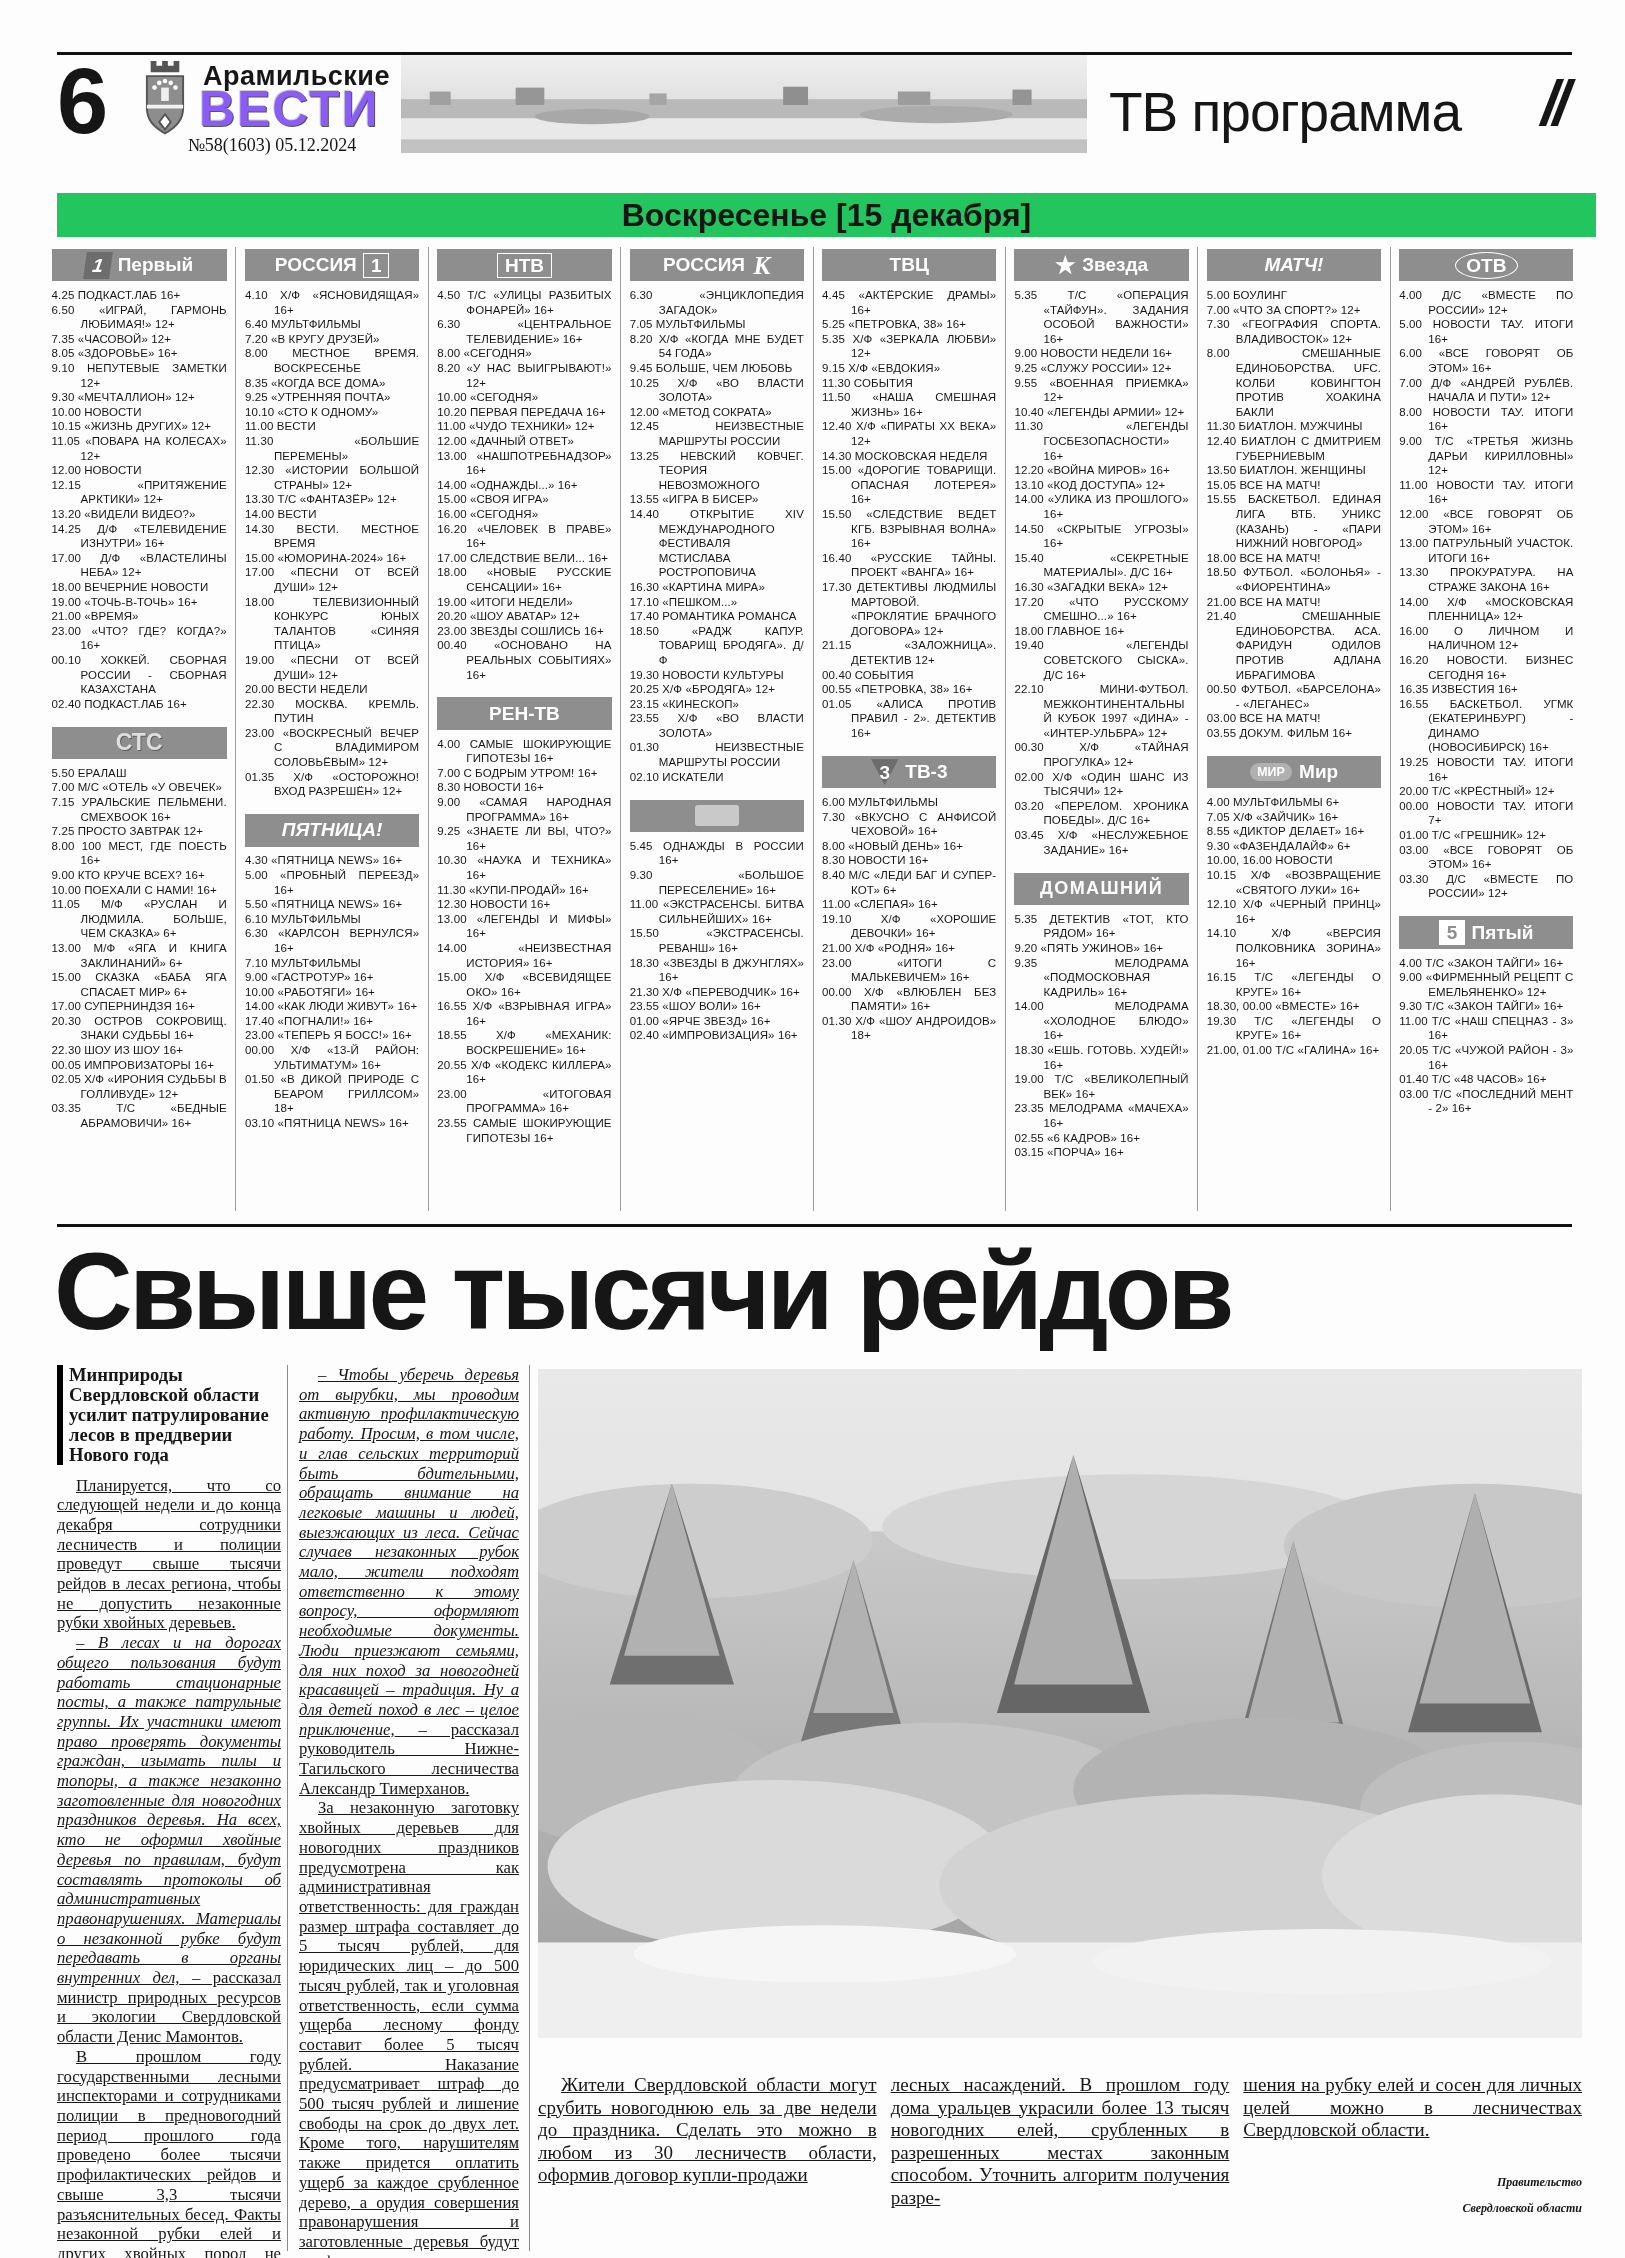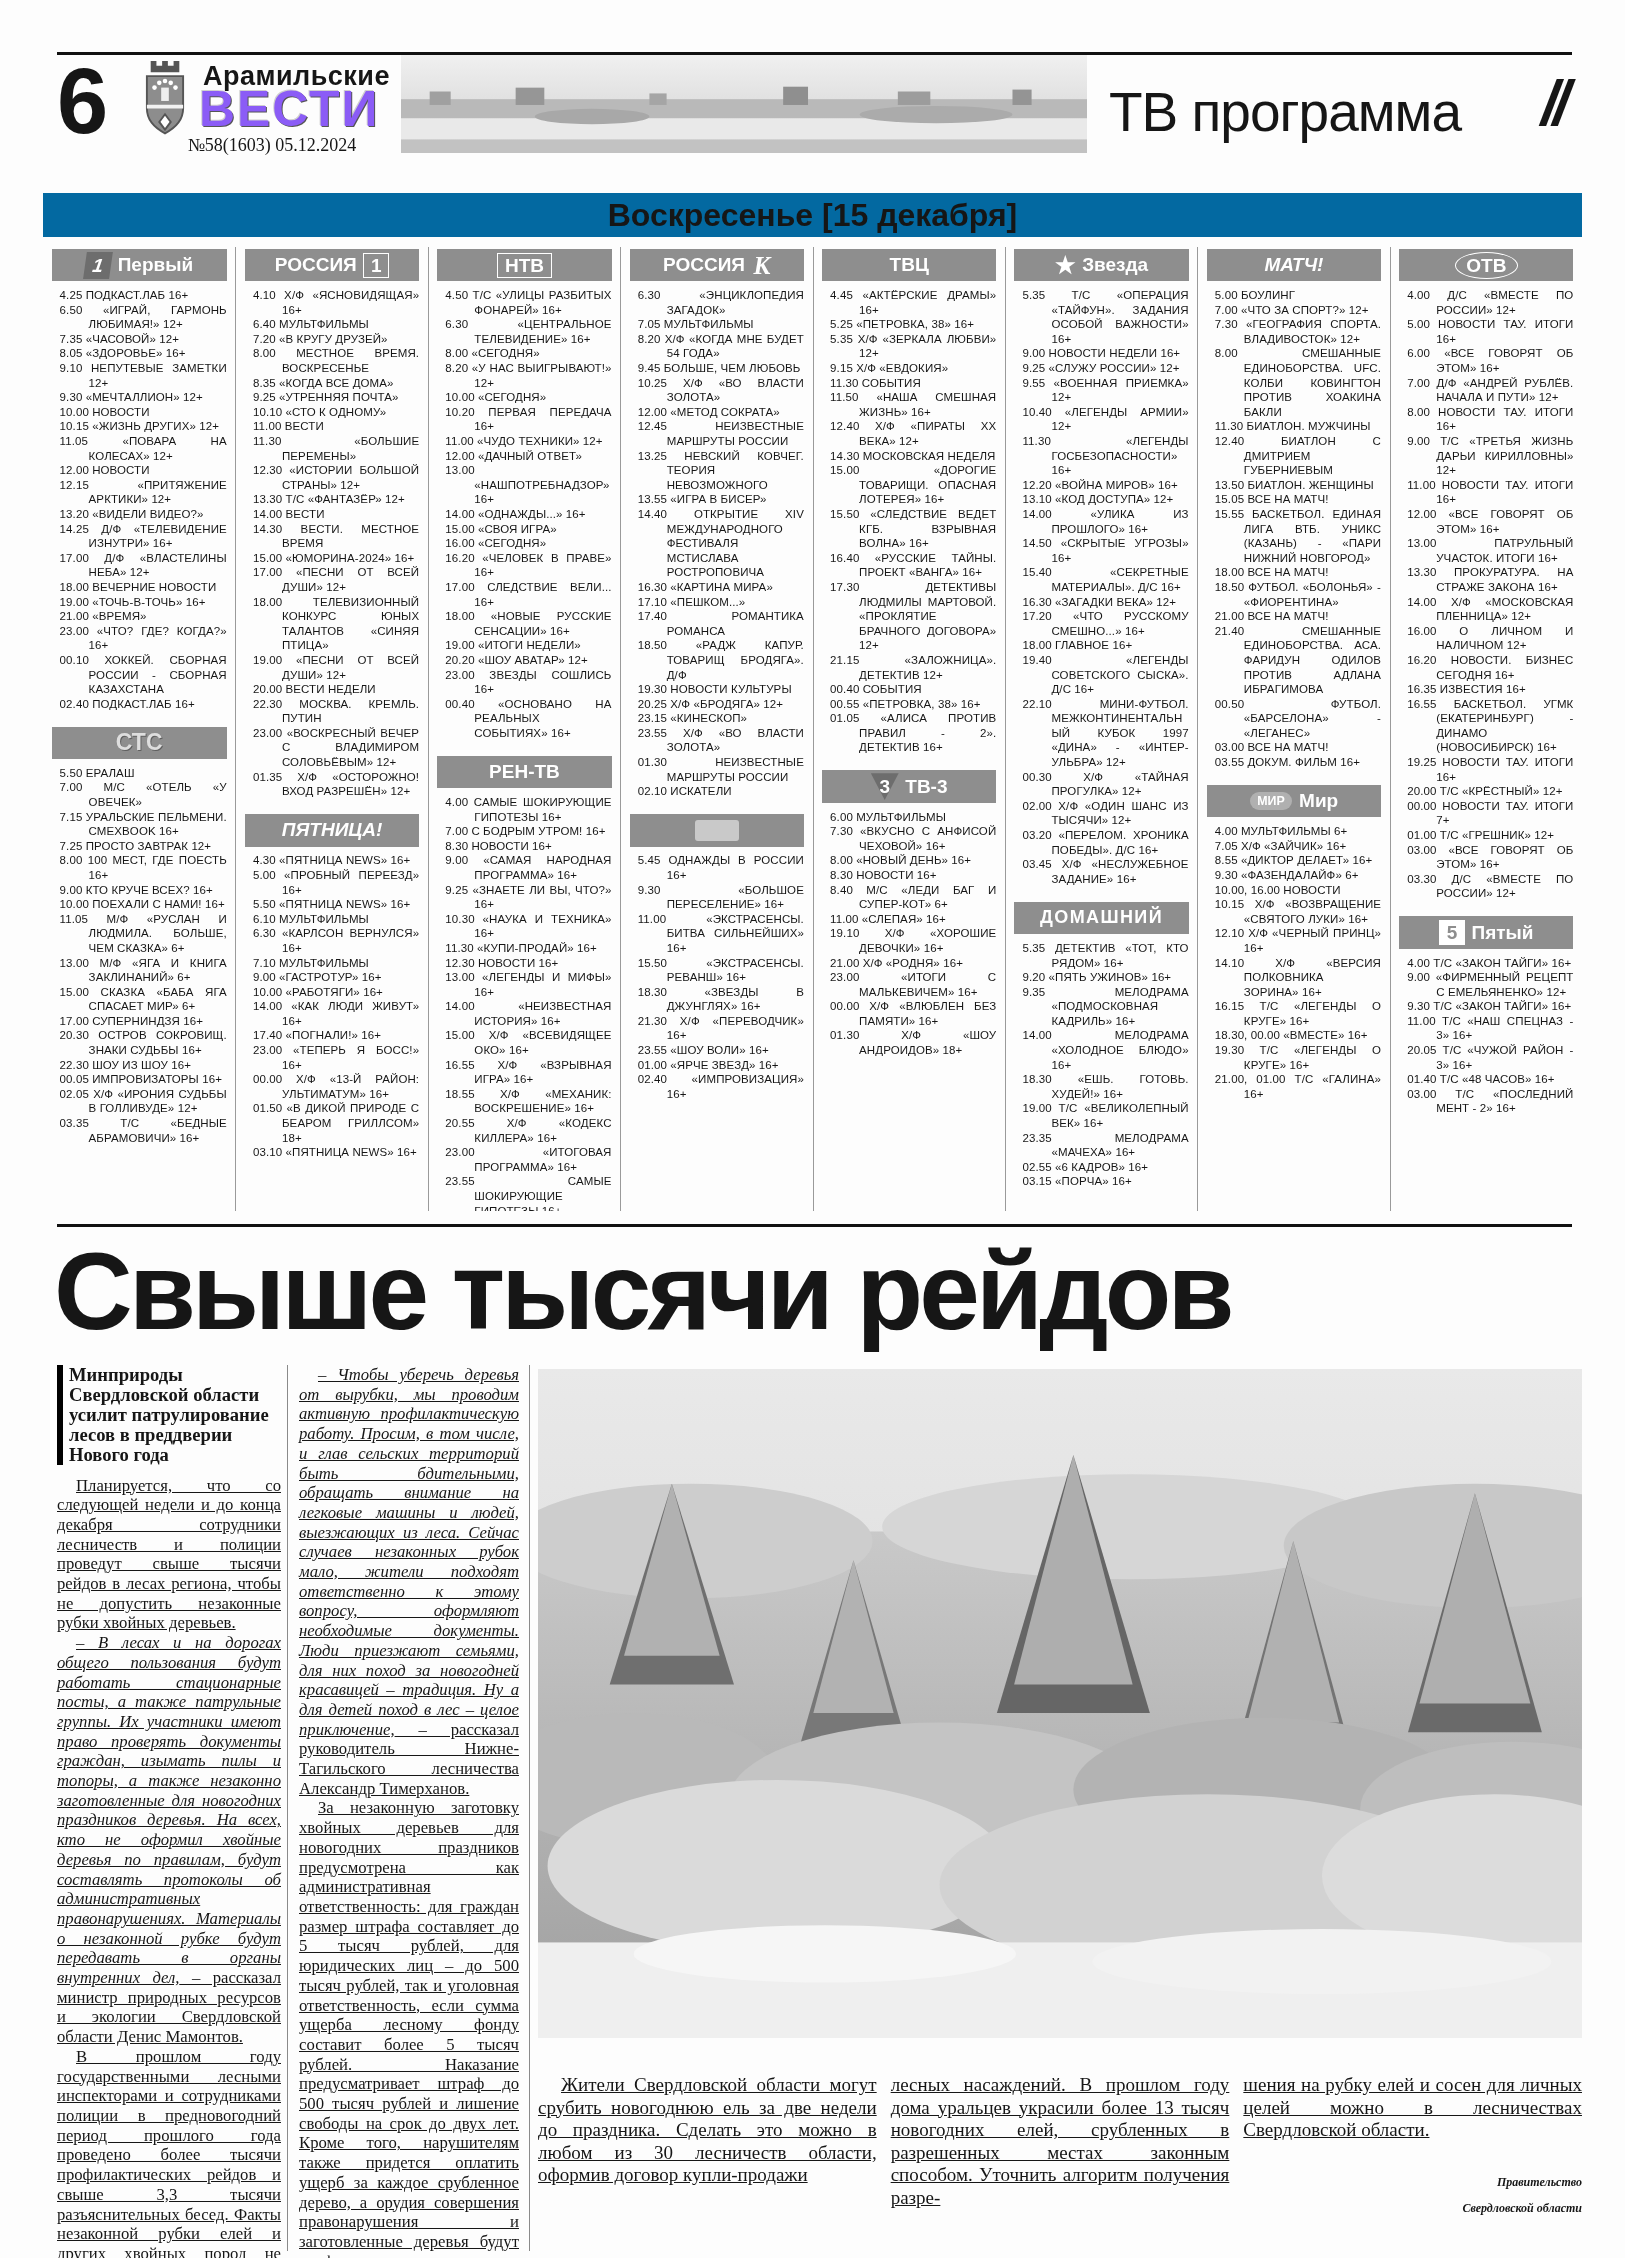--- a/index.html
+++ b/index.html
@@ -14,33 +14,33 @@
   .mast-main{position:absolute;left:199px;top:84px;font-size:50px;font-weight:bold;color:#8b5cf6;
              letter-spacing:1.9px;line-height:1;text-shadow:1px 1px 0 #555, -1px -1px 0 #cfcfcf;}
   .issue{position:absolute;left:143px;top:135px;width:258px;text-align:center;
          font-family:"Liberation Serif",serif;font-size:18px;}
   .header-photo{position:absolute;left:401px;top:55px;width:686px;height:98px;}
   .tv-title{position:absolute;left:1109px;top:80px;font-size:55px;font-weight:normal;letter-spacing:-1px;}
   .slashes{position:absolute;left:1541px;top:67px;font-size:63px;font-weight:bold;font-style:italic;
            letter-spacing:-5.7px;}
 
   
-  .day-bar{position:absolute;left:43px;top:193px;width:1539px;height:44px;background:#0369a1;
+  .day-bar{position:absolute;left:57px;top:193px;width:1539px;height:44px;background:#22c55e;
            display:flex;align-items:center;justify-content:center;font-size:32px;font-weight:bold;}
 
   
   #tvgrid{position:absolute;left:43px;top:247px;width:1539px;height:964px;display:grid;
           grid-template-columns:repeat(8,1fr);overflow:hidden;}
   .tv-col{border-left:1px solid #9a9a9a;padding:0 8.6px;min-width:0;}
   .tv-col:first-child{border-left:none;}
   .ch-head{height:32.5px;background:#8e8e8e;color:#fff;display:flex;align-items:center;
            justify-content:center;gap:6.7px;font-weight:bold;font-size:19px;margin-top:15.3px;
            overflow:hidden;white-space:nowrap;}
   .tv-col .ch-head:first-child{margin-top:1.9px;}
-  .prog-list{margin-top:6.7px;margin-left:8px;}
+  .prog-list{margin-top:6.7px;}
   .prog{font-size:11.5px;line-height:14.6px;letter-spacing:0.1px;padding-left:29px;text-indent:-29px;
         text-align:justify;overflow-wrap:break-word;}
   
   .badge{display:inline-block;line-height:1;}
   .badge-pervyi{background:#6d6d6d;padding:3.8px 7.6px;font-style:italic;transform:skewX(-8deg);}
   .badge-rossiya1,.badge-ntv{border:1.9px solid #fff;padding:1.9px 6.7px;}
   .badge-rossiyak{font-family:"Liberation Serif",serif;font-style:italic;font-size:25px;}
   .badge-tv3{background:#6d6d6d;padding:3.8px 8.6px;clip-path:polygon(0 0,100% 0,50% 100%);}
   .badge-zvezda{font-size:23px;}
   .badge-mir{background:rgba(255,255,255,.3);border-radius:11.5px;padding:2.9px 7.6px;font-size:12.4px;}

